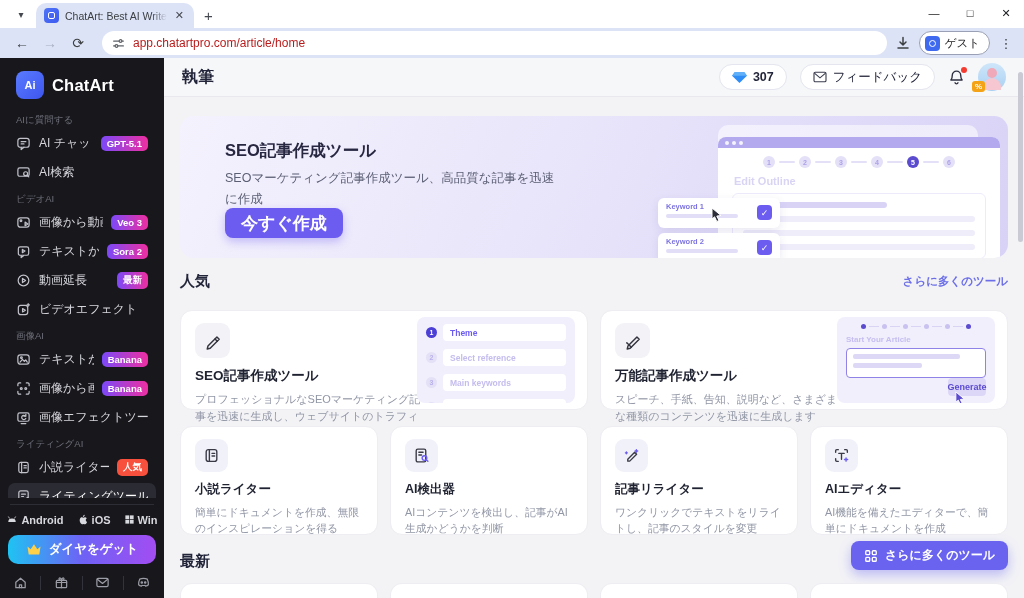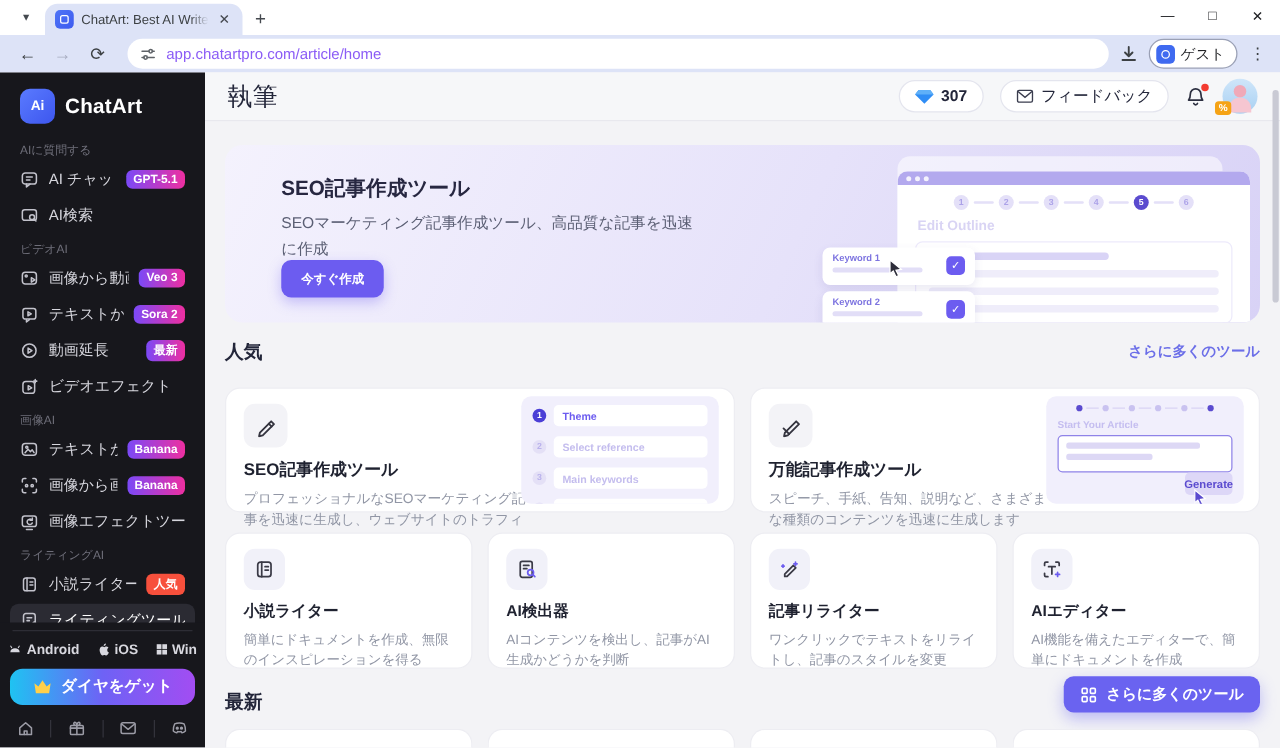--- a/index.html
+++ b/index.html
@@ -16,21 +16,21 @@
   .tab-title { font-size:10.5px; color:#3c4043; white-space:nowrap; overflow:hidden; flex:1; -webkit-mask-image:linear-gradient(90deg,#000 85%,transparent); mask-image:linear-gradient(90deg,#000 85%,transparent); }
   .tab-close { font-size:11px; color:#45494f; padding:0 2px; }
   .newtab-btn { font-size:15px; color:#45494f; margin:0 0 4px 10px; }
   .win-controls { margin-left:auto; display:flex; align-self:flex-start; }
   .win-controls div { width:36px; height:26px; display:flex; align-items:center; justify-content:center; color:#202124; font-size:11px; }
 
   .toolbar { position:absolute; left:0; top:28px; width:1024px; height:30px; background:#dde3f7; display:flex; align-items:center; padding:0 10px; }
   .nav-ico { width:24px; height:24px; display:flex; align-items:center; justify-content:center; color:#3c4043; font-size:14px; margin-right:4px; }
   .nav-ico.disabled { color:#a9aec2; }
   .urlbar { flex:1; height:24px; background:#ffffff; border-radius:12px; margin:0 8px; display:flex; align-items:center; padding:0 10px; gap:8px; }
-  .url-text { font-size:12px; color:#8b5cf6; }
+  .url-text { font-size:12px; color:#b91c1c; }
   .tb-right { display:flex; align-items:center; gap:8px; }
   .guest-pill { height:24px; border:1px solid #9aa0b5; border-radius:12px; background:#fff; display:flex; align-items:center; gap:5px; padding:0 9px 0 5px; }
   .guest-av { width:15px; height:15px; border-radius:4px; background:#3f6af0; display:flex; align-items:center; justify-content:center; }
   .guest-av span { width:7px; height:7px; border:1.3px solid #fff; border-radius:50%; display:block; }
   .guest-label { font-size:11.5px; color:#202124; }
   .kebab { color:#3c4043; font-size:13px; letter-spacing:0; width:16px; text-align:center; }
 
   
   .sidebar { position:absolute; left:0; top:58px; width:164px; height:540px; background:#17171c; overflow:hidden; }
   .brand { display:flex; align-items:center; gap:8px; padding:13px 16px 8px; }
@@ -49,37 +49,37 @@
   .platforms { display:flex; align-items:center; justify-content:center; gap:13px; color:#d8d8df; font-size:11px; font-weight:bold; margin-bottom:9px; }
   .platforms .pf { display:flex; align-items:center; gap:3px; }
   .cta-btn { margin:0 8px 9px; height:29px; border-radius:10px; background:linear-gradient(90deg,#1fc3f2,#6e62f5,#a24df2); display:flex; align-items:center; justify-content:center; gap:7px; color:#fff; font-size:12.5px; font-weight:bold; cursor:pointer; }
   .util-row { display:flex; align-items:center; justify-content:space-evenly; color:#9c9ca6; }
   .util-row .sep { width:1px; height:14px; background:#33333b; }
   .util-row .u-ico { display:flex; padding:2px; }
 
   
   .main { position:absolute; left:164px; top:58px; width:860px; height:540px; background:#f3f3f6; }
   .main-header { position:absolute; left:0; top:0; width:860px; height:39px; background:#f6f7f9; border-bottom:1px solid #e8e8ee; display:flex; align-items:center; padding:0 18px; }
-  .page-title { font-size:20px; font-weight:normal; color:#23263a; }
+  .page-title { font-size:16px; font-weight:bold; color:#23263a; }
   .header-right { margin-left:auto; display:flex; align-items:center; gap:13px; }
   .pill { height:26px; background:#fff; border:1px solid #e4e5ee; border-radius:13px; display:flex; align-items:center; gap:6px; padding:0 12px; cursor:pointer; }
   .pill .pill-txt { font-size:12.5px; color:#23263a; font-weight:bold; }
   .pill .pill-txt.normal { font-weight:normal; }
   .bell-wrap { position:relative; cursor:pointer; display:flex; }
   .bell-dot { position:absolute; right:-2px; top:-2px; width:6px; height:6px; border-radius:50%; background:#f33b30; }
   .avatar { position:relative; width:28px; height:28px; border-radius:50%; background:linear-gradient(180deg,#cfe6fa,#a8d0f2); cursor:pointer; }
   .avatar .head { position:absolute; left:9px; top:5px; width:10px; height:10px; border-radius:50%; background:#f0a9b8; }
   .avatar .bodyp { position:absolute; left:5px; top:15px; width:18px; height:12px; border-radius:9px 9px 0 0; background:#f6c6d1; }
   .avatar-badge { position:absolute; left:-6px; bottom:-1px; background:#f5a316; color:#fff; font-size:8px; font-weight:bold; padding:1px 3px; border-radius:3px; }
 
   
   .banner { position:absolute; left:16px; top:58px; width:828px; height:142px; border-radius:14px; background:linear-gradient(115deg,#f4f2fd 0%,#e6e2fa 55%,#d8d2f6 100%); overflow:hidden; }
   .banner-title { position:absolute; left:45px; top:24px; font-size:16.5px; font-weight:bold; color:#272741; }
   .banner-desc { position:absolute; left:45px; top:52px; width:330px; font-size:12.5px; line-height:1.65; color:#5b5f74; }
-  .banner-cta { position:absolute; left:45px; top:92px; height:30px; padding:0 16px; background:#6c5cf0; border-radius:8px; color:#fff; font-size:10px; font-weight:bold; display:flex; align-items:center; cursor:pointer; box-shadow:0 4px 10px rgba(108,92,240,.35); }
+  .banner-cta { position:absolute; left:45px; top:92px; height:30px; padding:0 16px; background:#6c5cf0; border-radius:8px; color:#fff; font-size:17px; font-weight:bold; display:flex; align-items:center; cursor:pointer; box-shadow:0 4px 10px rgba(108,92,240,.35); }
   .mock-back { position:absolute; right:30px; top:9px; width:260px; height:133px; background:rgba(255,255,255,.55); border-radius:10px 10px 0 0; }
   .mock-win { position:absolute; right:8px; top:21px; width:282px; height:121px; background:#ffffff; border-radius:8px 8px 0 0; overflow:hidden; }
   .mock-titlebar { height:11px; background:#b3a9ee; display:flex; align-items:center; gap:3px; padding:0 7px; }
   .mock-titlebar i { width:4px; height:4px; border-radius:50%; background:rgba(255,255,255,.85); }
   .mock-steps { display:flex; align-items:center; justify-content:center; gap:4px; margin-top:8px; }
   .mstep { width:12px; height:12px; border-radius:50%; background:#e4e0f8; color:#aca2e8; font-size:7px; display:flex; align-items:center; justify-content:center; font-weight:bold; }
   .mstep.active { background:#5b4bcf; color:#fff; }
   .mconn { width:16px; height:2px; background:#e4e0f8; border-radius:1px; }
   .mock-heading { margin:7px 0 0 16px; font-size:11px; font-weight:bold; color:#d9d4f4; }
   .mock-panel { margin:6px 14px 0; border:1px solid #edeafb; border-radius:6px; padding:8px 10px; }

